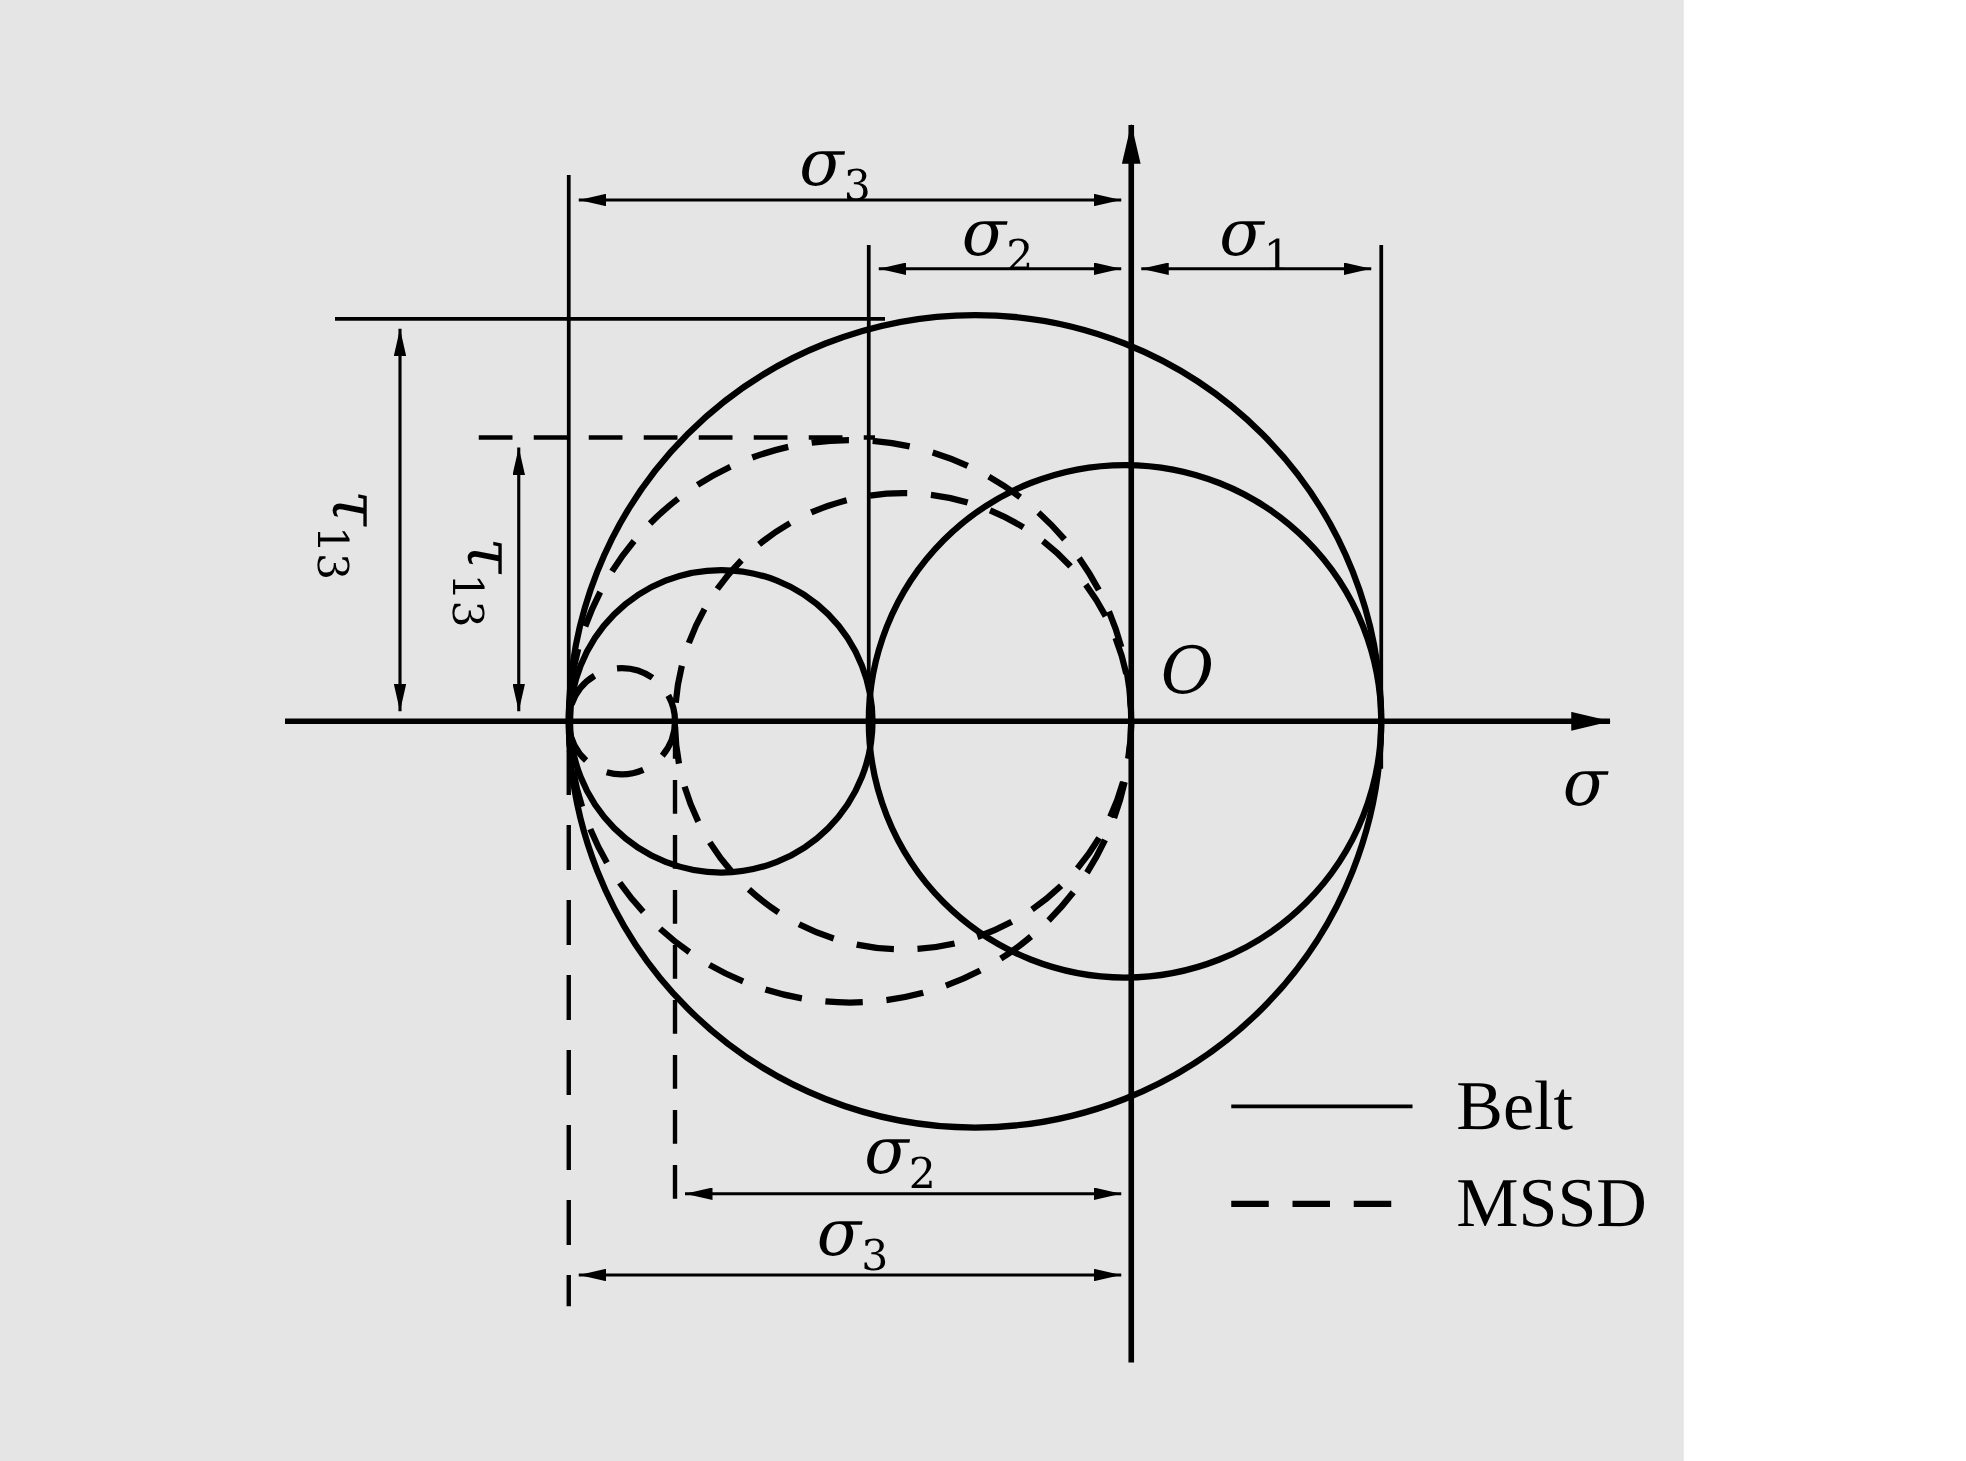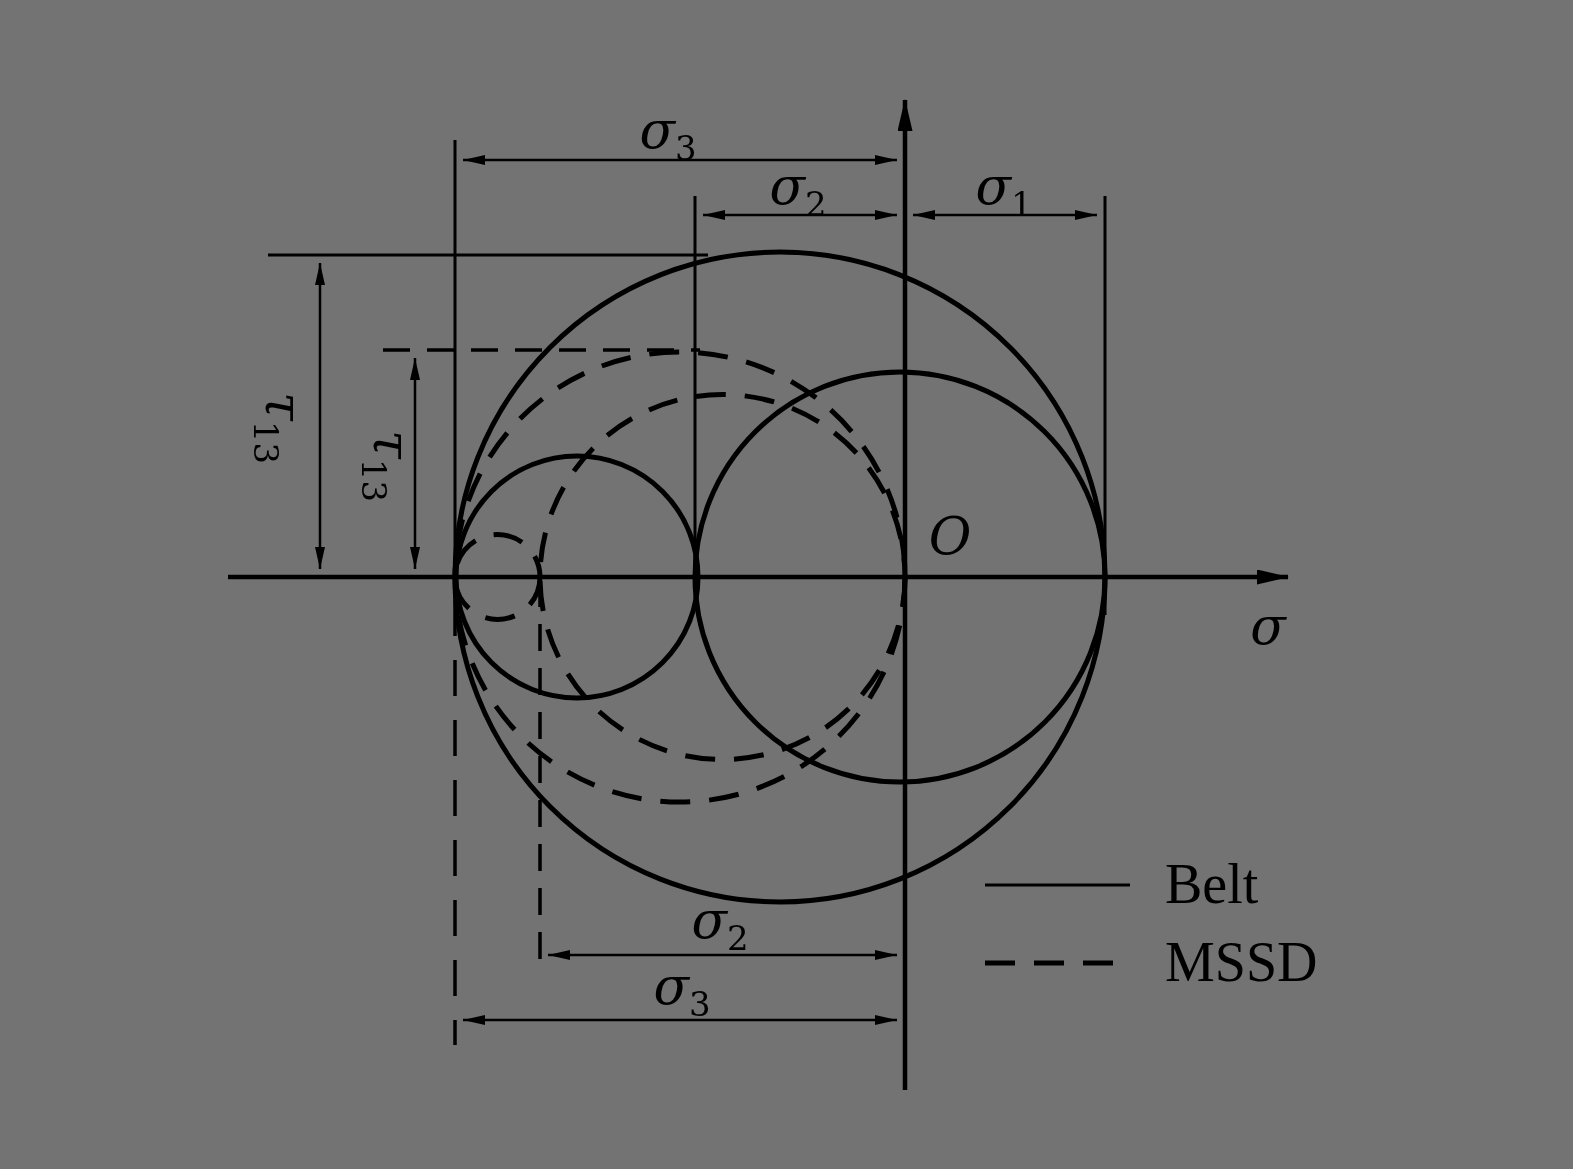--- a/index.html
+++ b/index.html
@@ -1,16 +1,16 @@
 <!DOCTYPE html>
 <html><head>
 <meta charset="utf-8">
 <style>
   html,body{margin:0;padding:0;background:#ffffff;}
-  .wrap{position:relative;width:1573px;height:1169px;background:#737373;overflow:hidden;text-align:right;}
+  .wrap{position:relative;width:1347px;height:1169px;background:#e5e5e5;overflow:hidden;text-align:right;}
   svg{display:block;}
   line,circle{fill:none;stroke:#000;}
   .axis{stroke-width:4.5;}
   .belt{stroke-width:5;}
   .mssd{stroke-width:5;stroke-dasharray:30 19;}
   .thin{stroke-width:3;}
   .dashL{stroke-dasharray:36 24;stroke-width:3.5;}
   .dashM{stroke-dasharray:27 17;stroke-width:3.5;}
   .dim{stroke-width:2.5;}
   marker path{fill:#000;stroke:none;}

